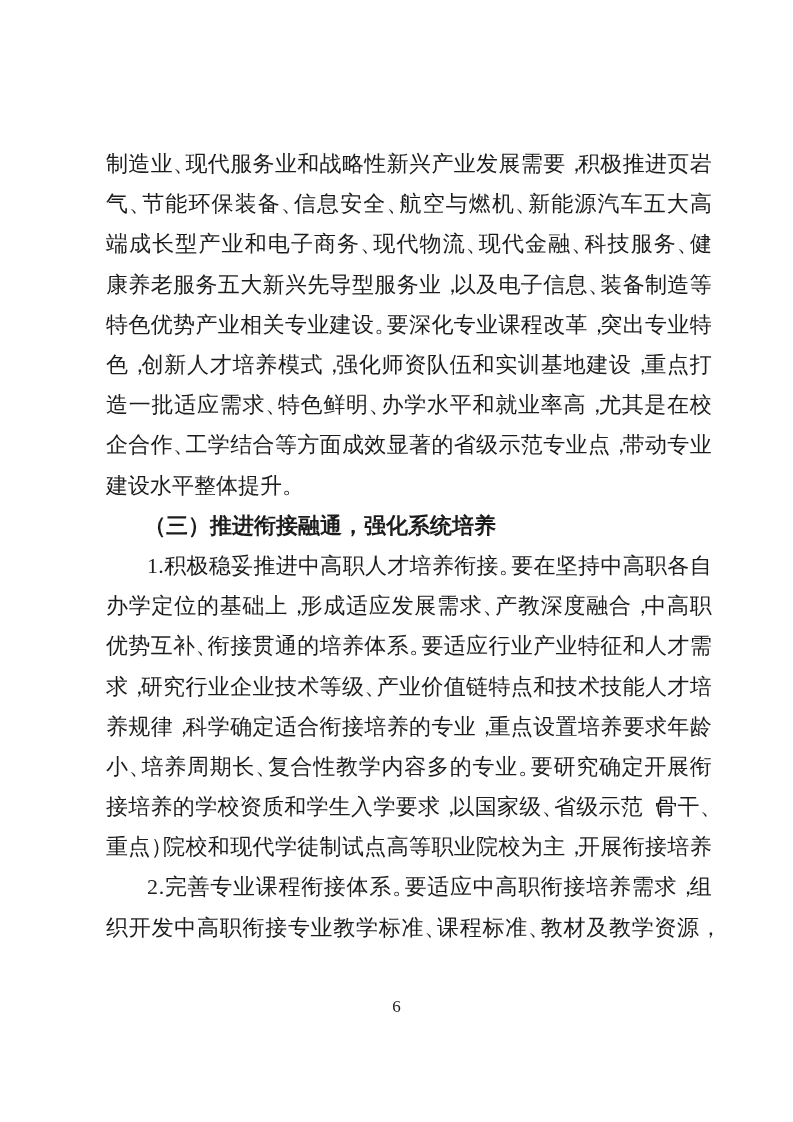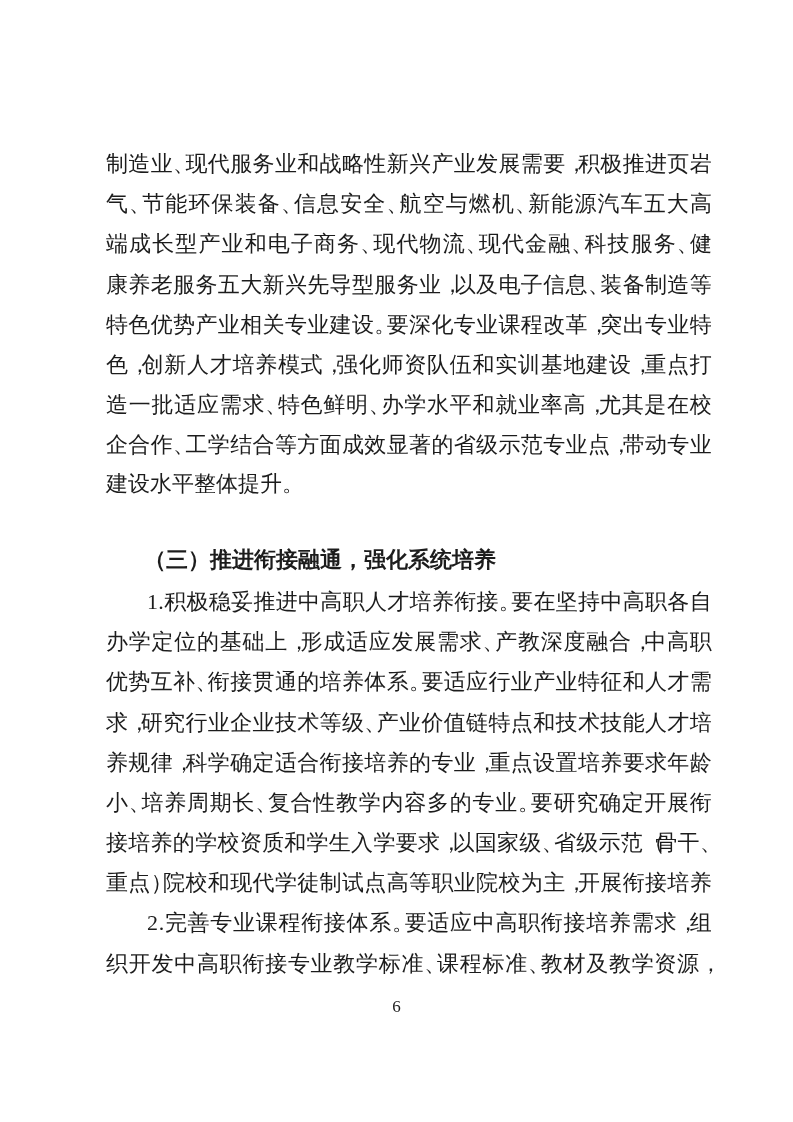--- a/index.html
+++ b/index.html
@@ -27,25 +27,24 @@
     justify-content:space-between;
     align-items:center;
   }
   .line.j span{display:block;white-space:pre;}
   .line.j span.punct{max-width:12px;overflow:visible;}
   
   .line.nj{
     display:block;
     line-height:40.2px;
     white-space:pre;
-    font-family:Liberation Mono, monospace;
   }
   .line.indent-num{padding-left:41px;}
   .line.indent-head{padding-left:38px;}
-  .line.heading{font-weight:bold;margin-top:36px;}
+  .line.heading{font-weight:bold;}
   .pageno{
     position:absolute;top:997px;left:0;width:793px;
     text-align:center;
     font-size:17px;color:#222222;
   }
 </style>
 </head>
 <body>
 
 <div class="page">

